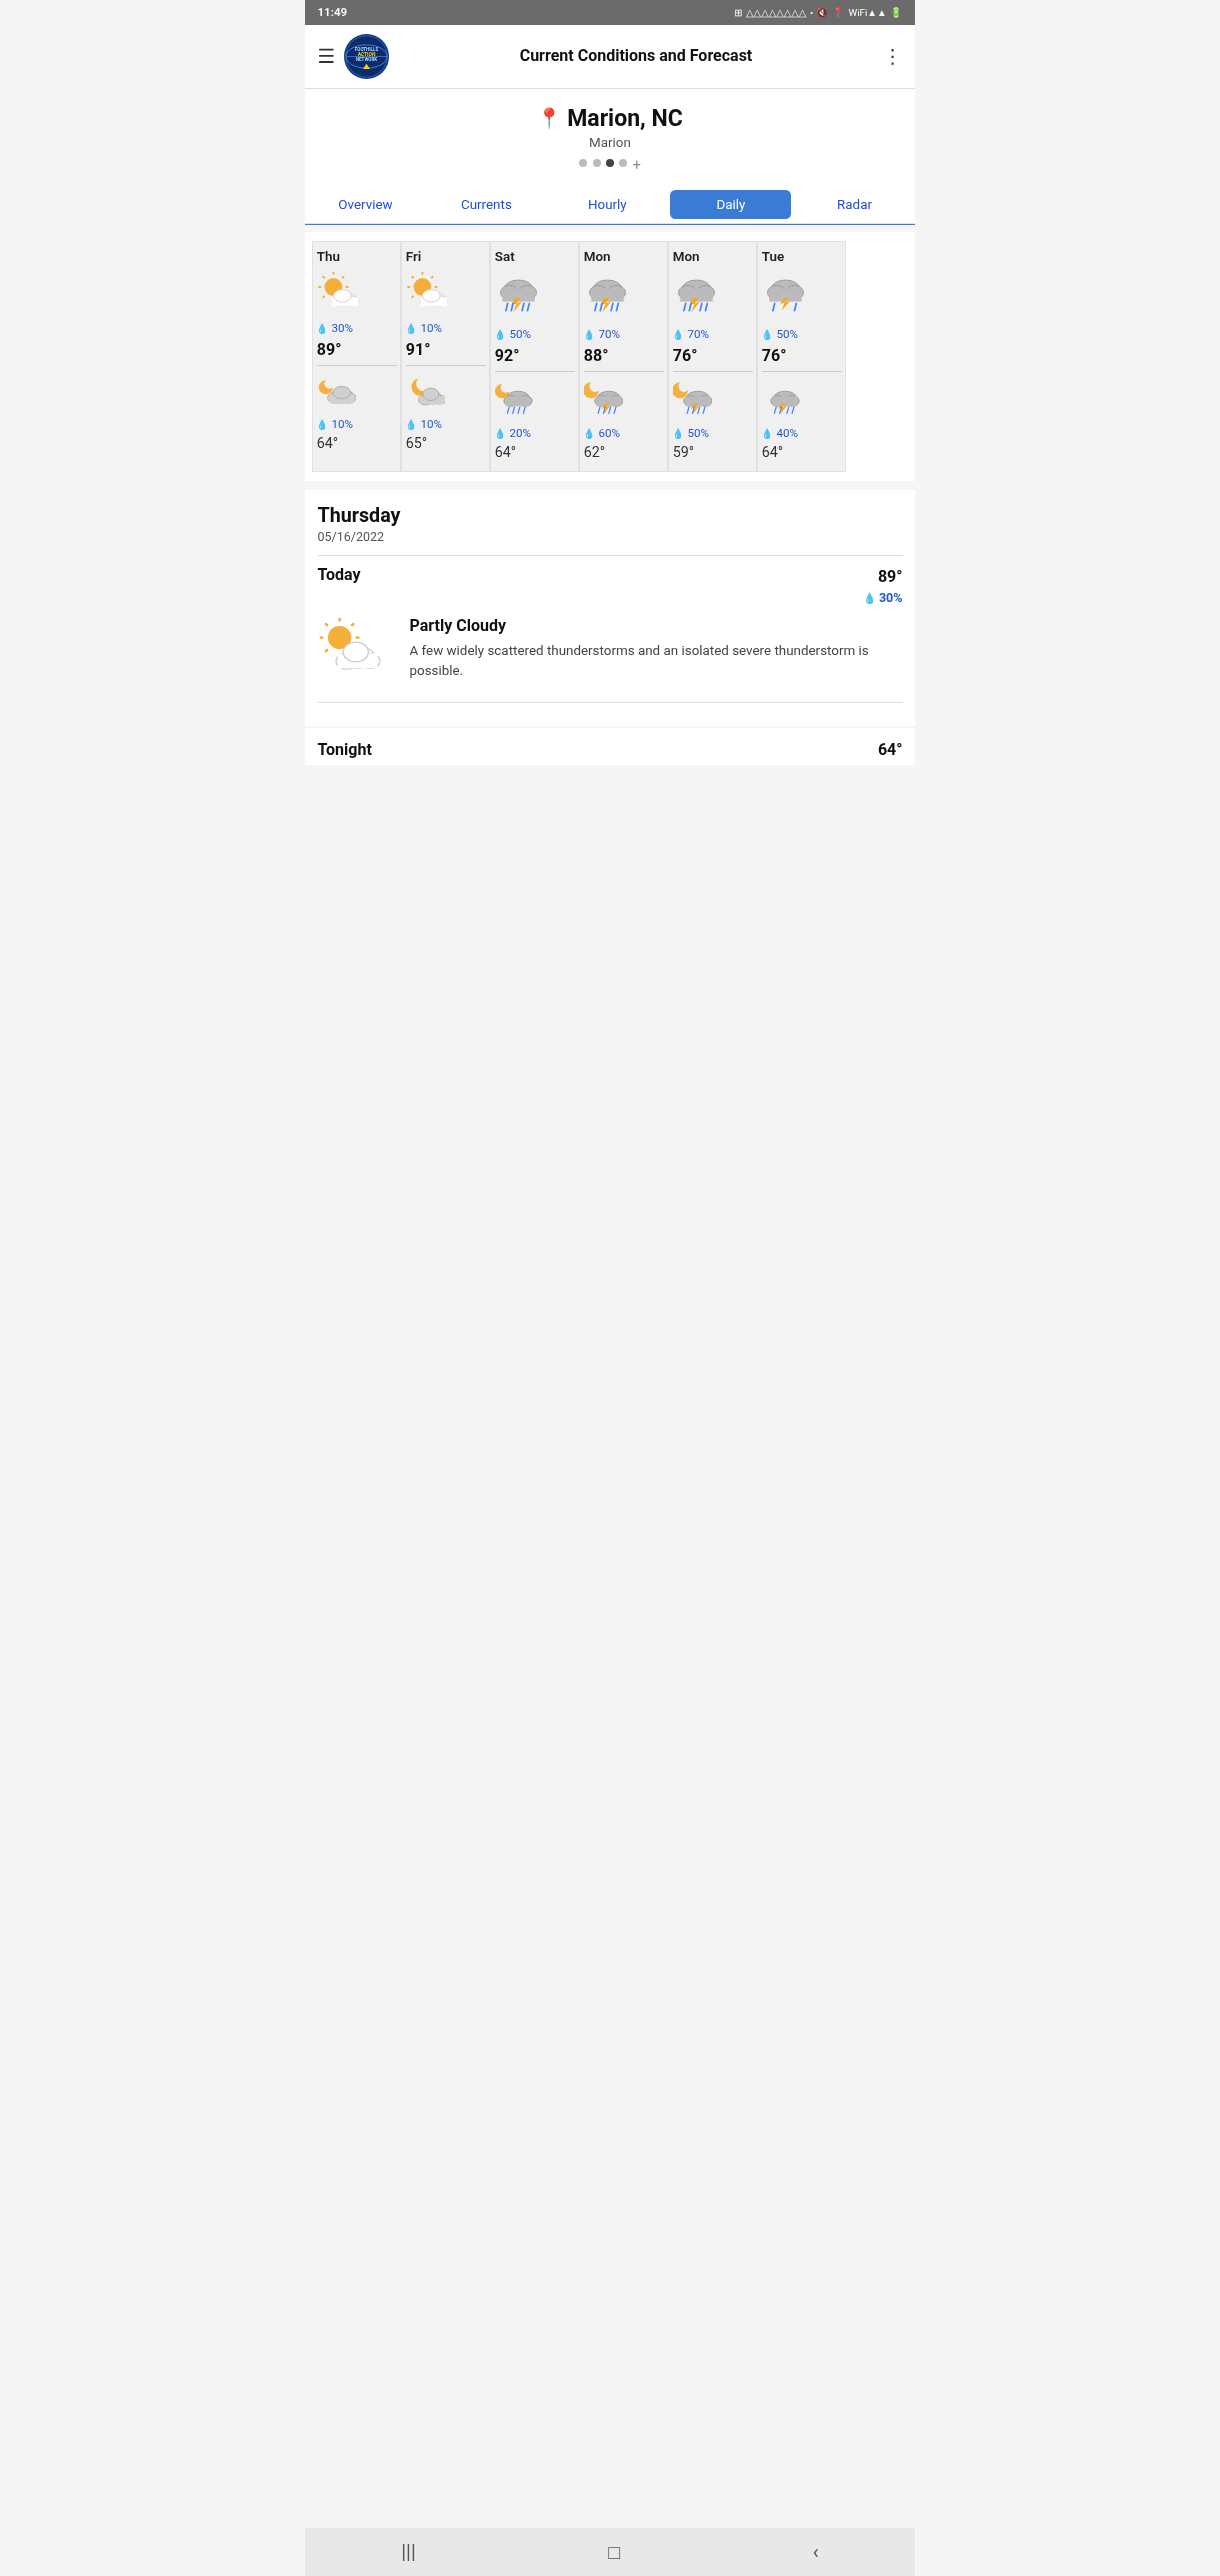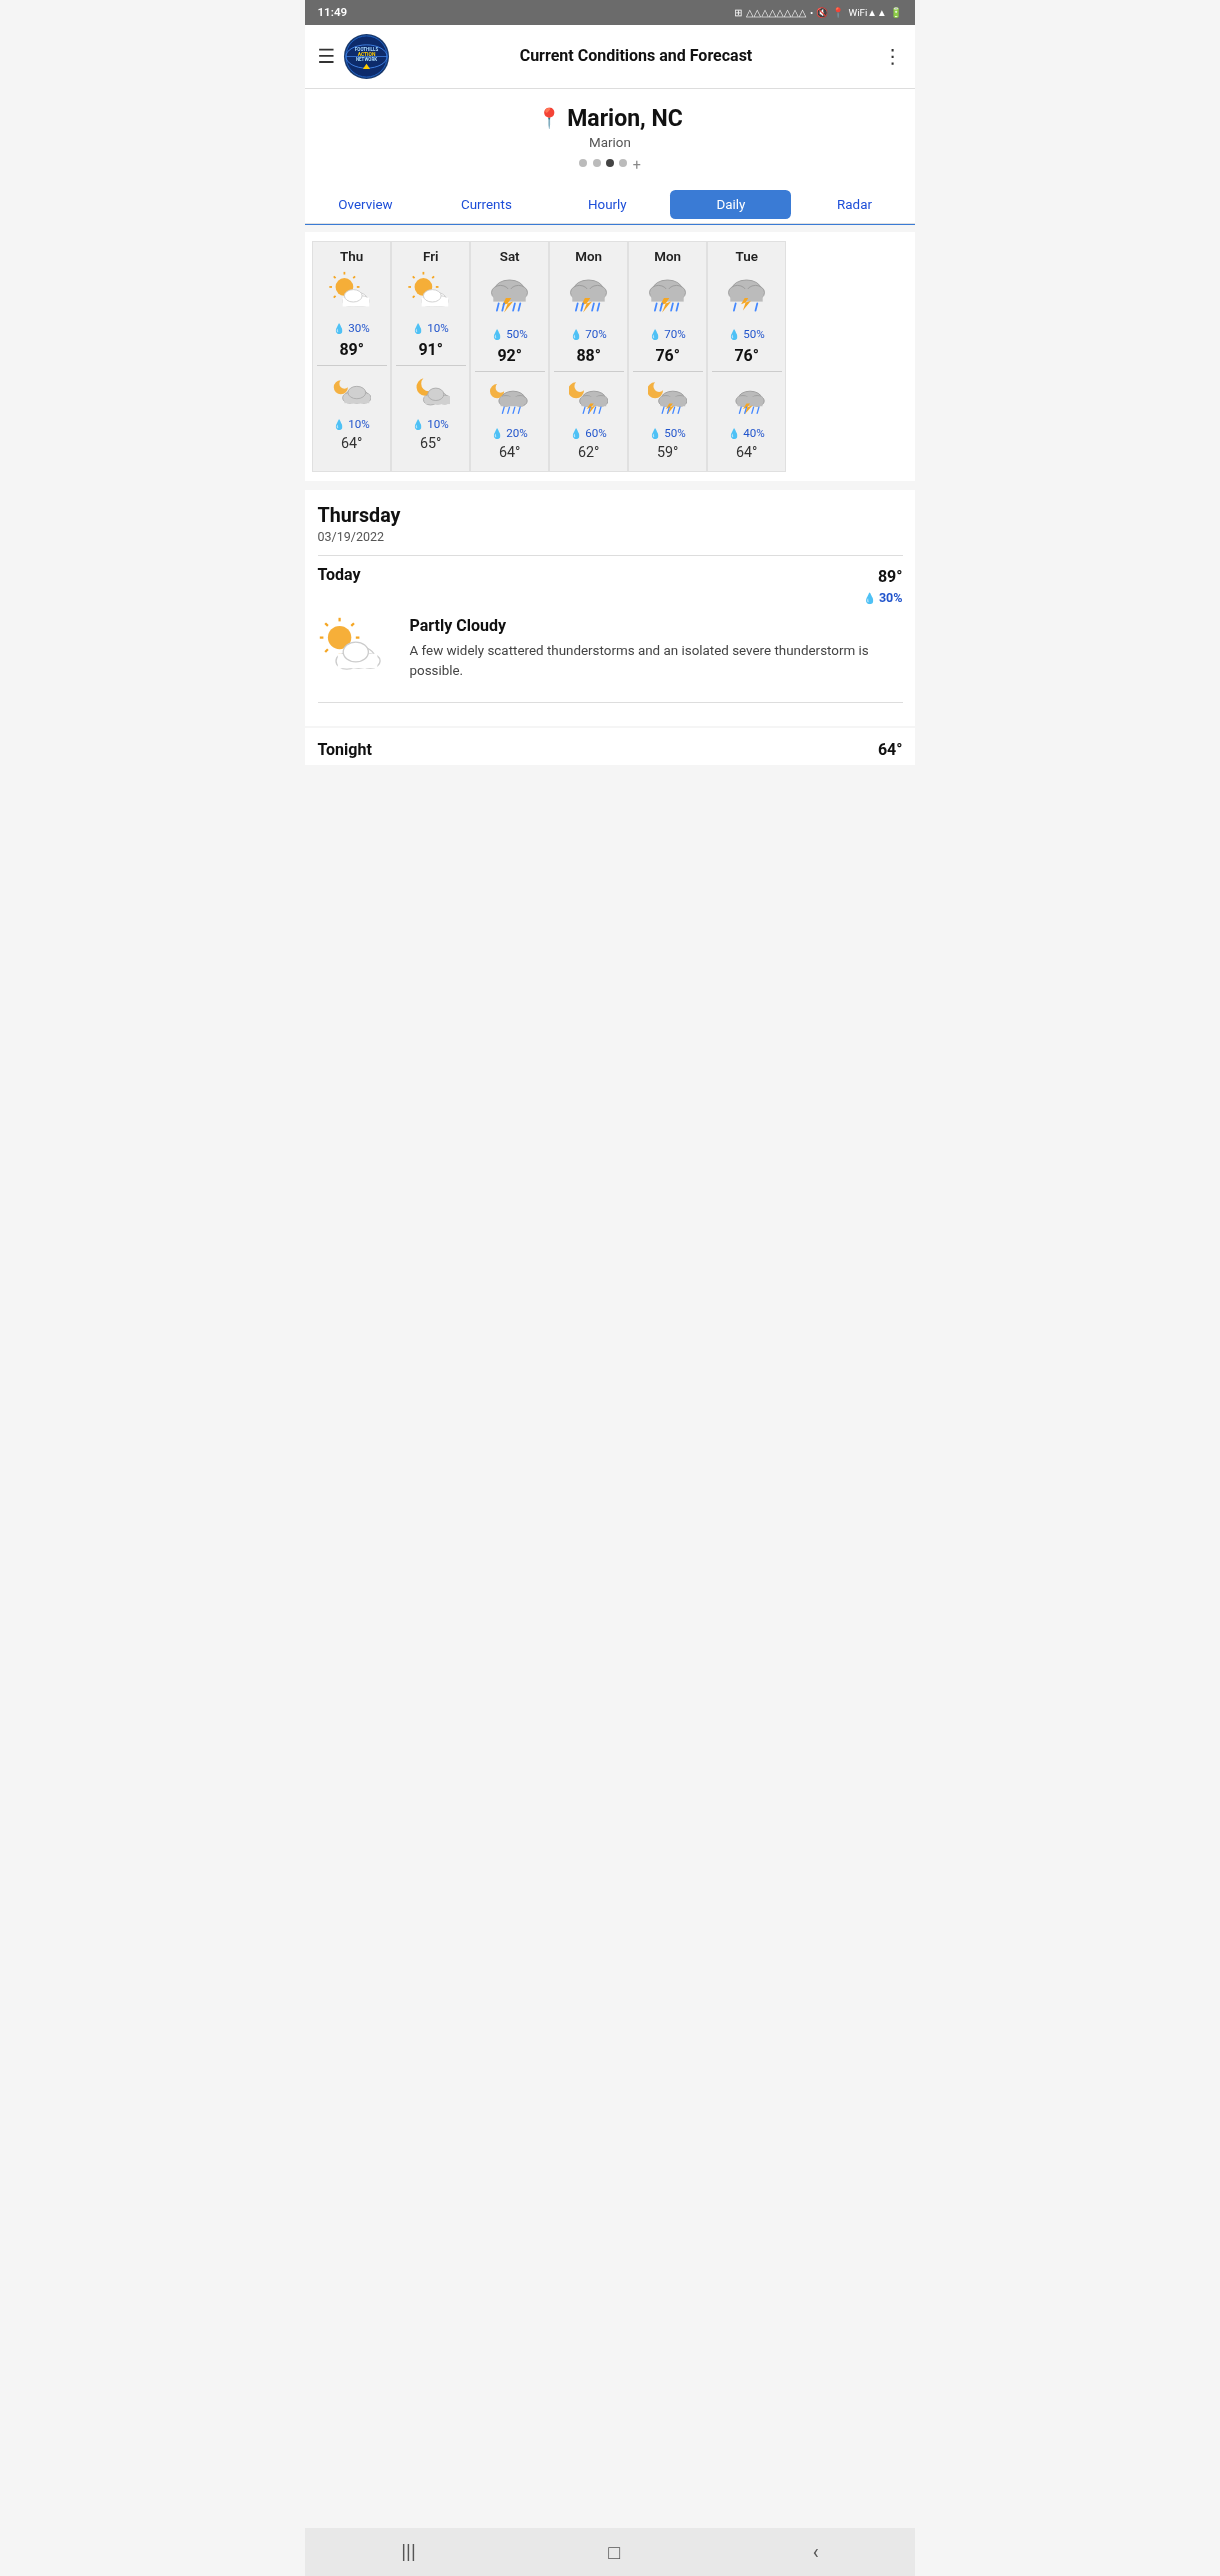--- a/index.html
+++ b/index.html
@@ -145,22 +145,22 @@
       padding: 9px 0;
       overflow-x: auto;
     }
     .daily-grid {
       display: flex;
       min-width: max-content;
       padding: 0 7.2px;
       gap: 0;
     }
     .day-col {
-      width: 79px;
-      text-align: center;
+      width: 89px;
+      text-align: left;
       padding: 7.2px 3.6px;
       background: #f0f0f0;
       border: 0.9px solid #e0e0e0;
       flex-shrink: 0;
     }
     .day-name {
       font-size: 13.4px;
       font-weight: 600;
       color: #222;
       margin-bottom: 7.2px;
@@ -610,21 +610,21 @@
       </div>
       <div class="night-rain-pct">40%</div>
       <div class="low-temp">64°</div>
     </div>
 
   </div>
 </div>
 
 <div class="detail-section">
   <div class="detail-day-name">Thursday</div>
-  <div class="detail-date">03/19/2022</div>
+  <div class="detail-date">05/16/2022</div>
   <hr class="detail-divider">
   <div class="detail-row">
     <span class="detail-period">Today</span>
     <div class="detail-temps">
       <div>89°</div>
       <div class="detail-rain-right">30%</div>
     </div>
   </div>
   <div class="detail-content">
     <div class="detail-weather-icon">

